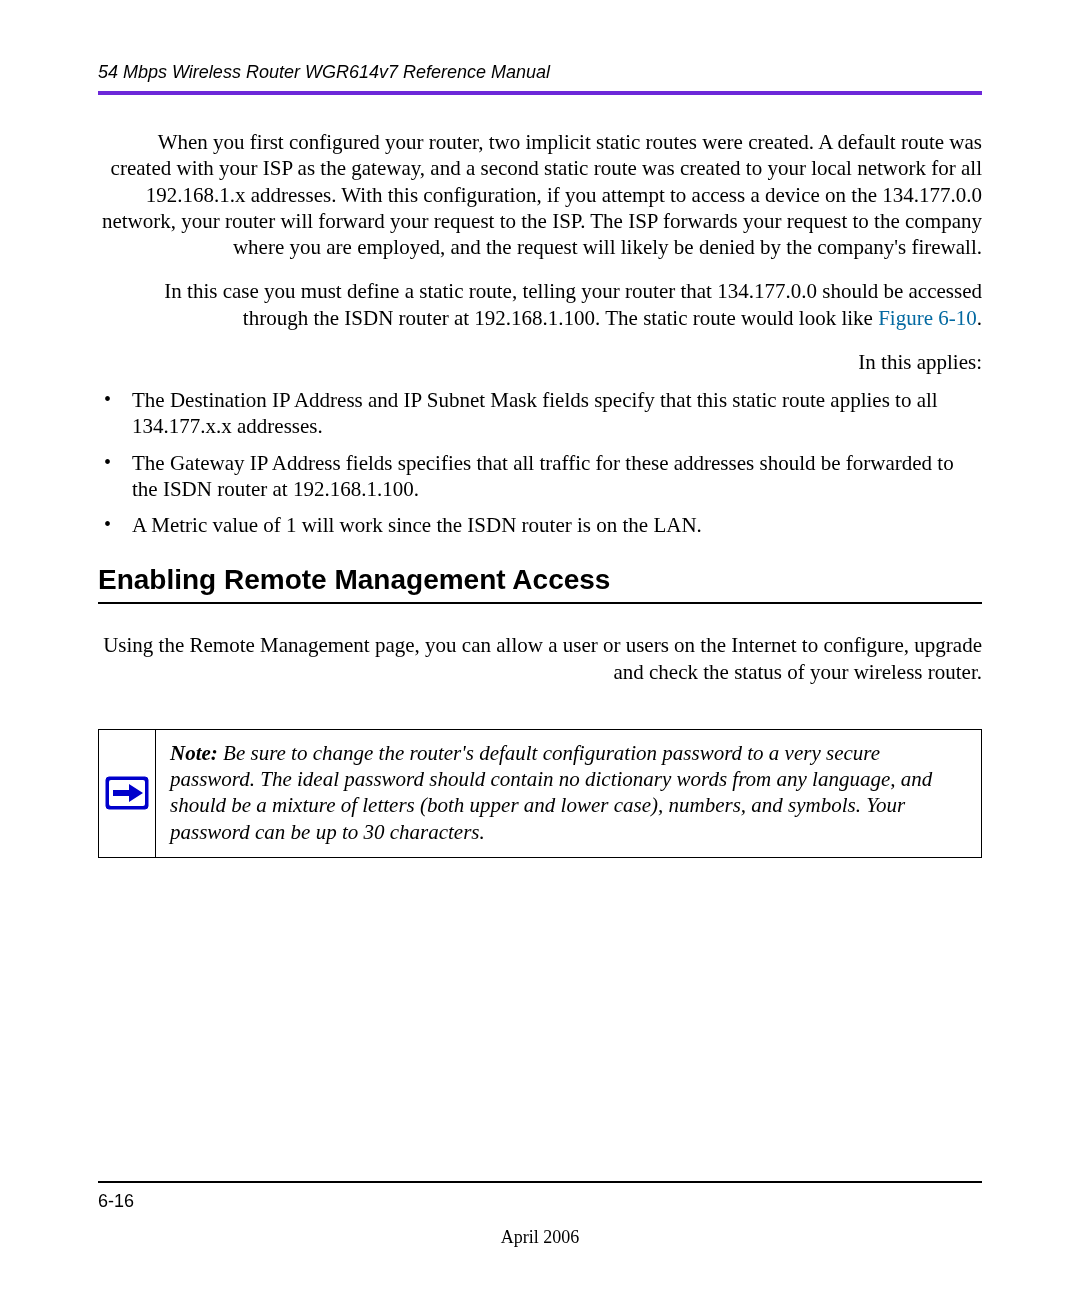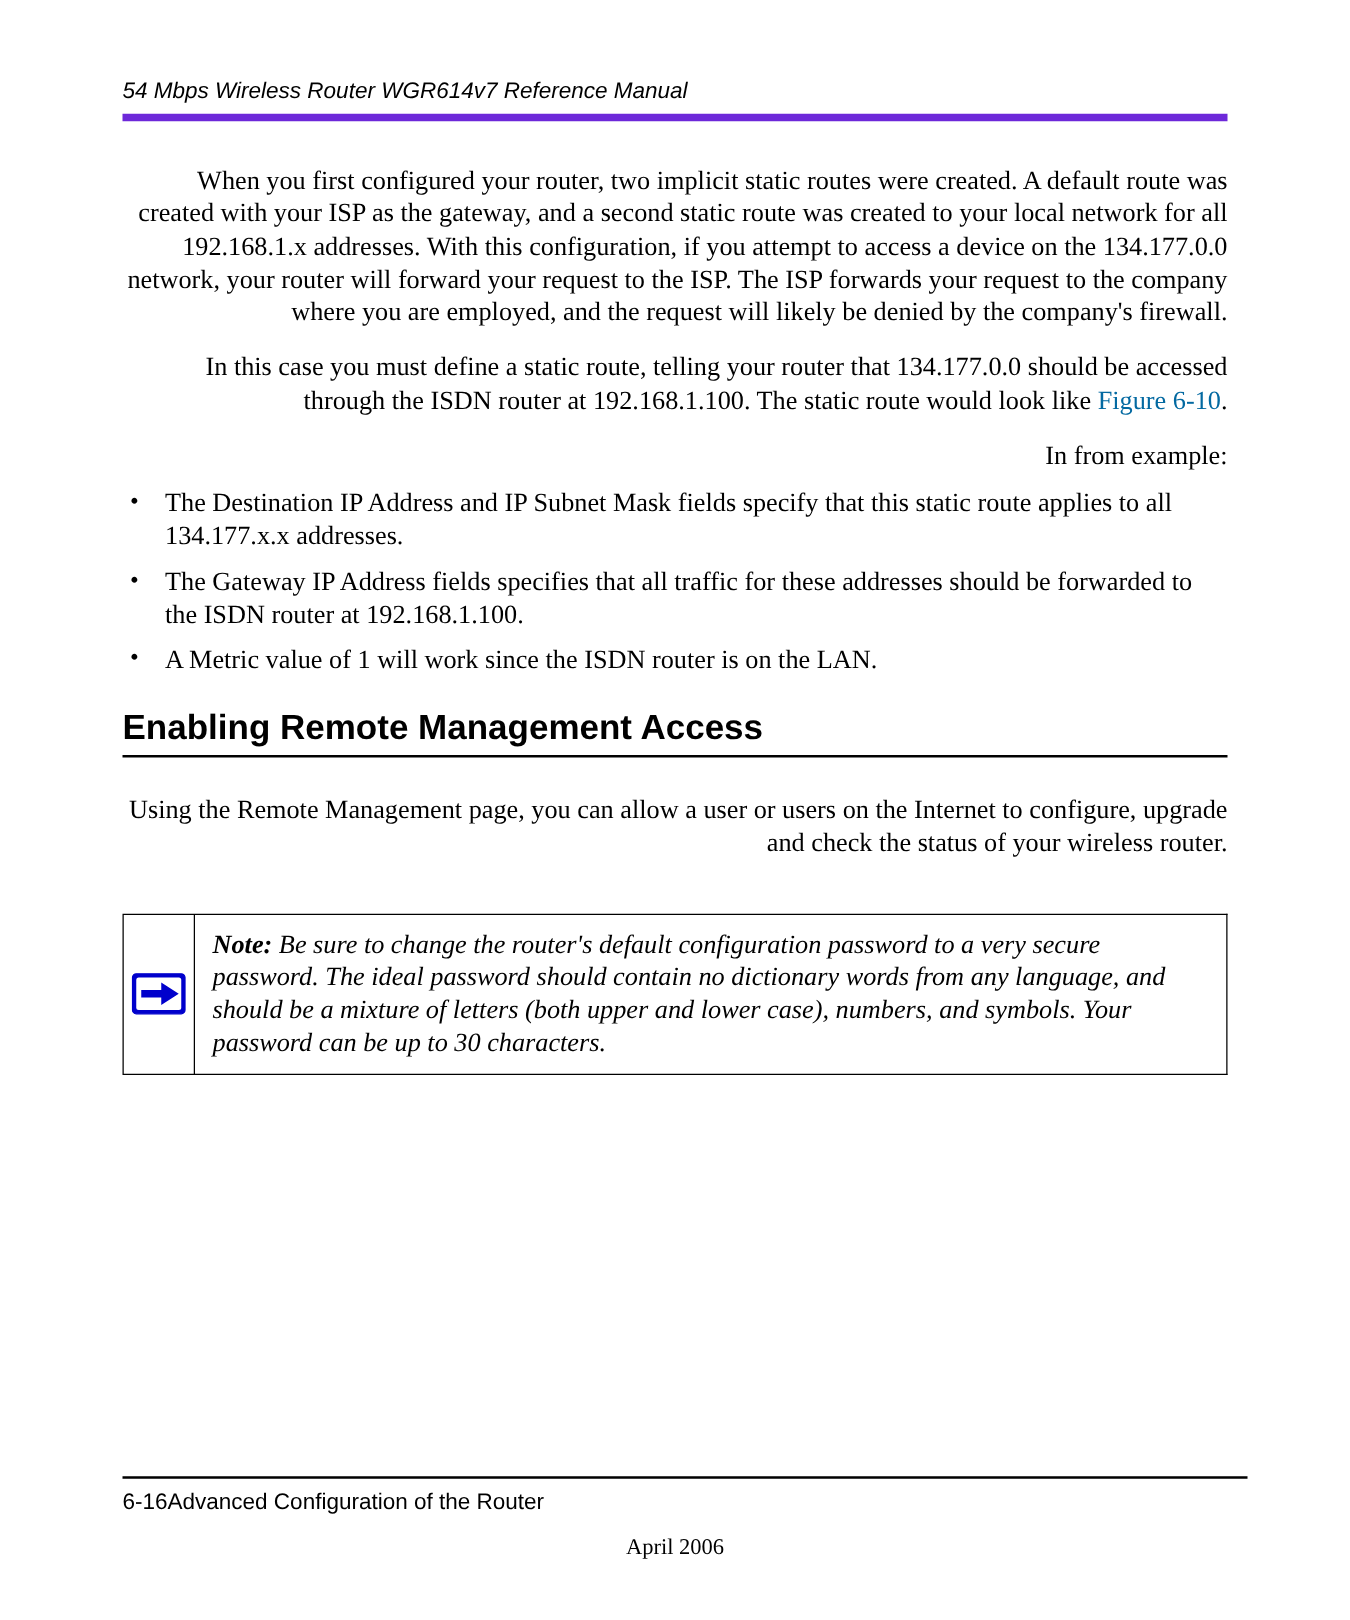--- a/index.html
+++ b/index.html
@@ -15,21 +15,21 @@
       font-size: 21px;
       color: #000000;
       padding: 62px 98px 50px 98px;
       position: relative;
     }
     .header {
       font-style: italic;
       font-family: Arial, Helvetica, sans-serif;
       font-size: 18px;
       padding-bottom: 8px;
-      border-bottom: 6px solid #6d28d9;
+      border-bottom: 4px solid #6d28d9;
       margin-bottom: 34px;
     }
     .para {
       line-height: 1.25;
       margin-bottom: 18px;
       text-align: right;
     }
     .link {
       color: #0369a1;
     }
@@ -85,25 +85,26 @@
       flex: 1;
       padding: 10px 14px 12px 14px;
       line-height: 1.25;
     }
     .note-label {
       font-weight: bold;
     }
     .footer {
       position: absolute;
       left: 98px;
-      right: 82px;
+      right: 98px;
       bottom: 84px;
       border-top: 2px solid #000;
       padding-top: 8px;
       display: flex;
+      justify-content: space-between;
       font-size: 18px;
       font-family: Arial, Helvetica, sans-serif;
     }
     .footer-date {
       position: absolute;
       left: 0;
       right: 0;
       bottom: 48px;
       text-align: center;
       font-size: 18px;
@@ -115,21 +116,21 @@
 <div class="header">
   <span>54 Mbps Wireless Router WGR614v7 Reference Manual</span>
 </div>
 
 <p class="para">When you first configured your router, two implicit static routes were created. A default route was created with your ISP as the gateway, and a second static route was created to your local network for all 192.168.1.x addresses. With this configuration, if you attempt to access a device on the 134.177.0.0 network, your router will forward your request to the ISP. The ISP forwards your request to the company where you are employed, and the request will likely be denied by the company's firewall.</p>
 
 <p class="para">
   <span>In this case you must define a static route, telling your router that 134.177.0.0 should be accessed through the ISDN router at 192.168.1.100. The static route would look like </span><span class="link">Figure 6-10</span><span>.</span>
 </p>
 
-<p class="para example-intro">In from example:</p>
+<p class="para example-intro">In this applies:</p>
 
 <ul class="bullets">
   <li>The Destination IP Address and IP Subnet Mask fields specify that this static route applies to all 134.177.x.x addresses.</li>
   <li>The Gateway IP Address fields specifies that all traffic for these addresses should be forwarded to the ISDN router at 192.168.1.100.</li>
   <li>A Metric value of 1 will work since the ISDN router is on the LAN.</li>
 </ul>
 
 <h2 class="section-heading">Enabling Remote Management Access</h2>
 
 <p class="para">Using the Remote Management page, you can allow a user or users on the Internet to configure, upgrade and check the status of your wireless router.</p>
@@ -142,16 +143,15 @@
       <path d="M 8 14 L 24 14 L 24 8 L 38 17 L 24 26 L 24 20 L 8 20 Z" fill="#0000cc"></path>
     </svg>
   </div>
   <div class="note-text-cell">
     <span class="note-label">Note:</span><span> Be sure to change the router's default configuration password to a very secure password. The ideal password should contain no dictionary words from any language, and should be a mixture of letters (both upper and lower case), numbers, and symbols. Your password can be up to 30 characters.</span>
   </div>
 </div>
 
 <div class="footer">
   <span>6-16</span>
-  <span>Advanced Configuration of the Router</span>
 </div>
 
 <div class="footer-date">April 2006</div>
 
 </body></html>

